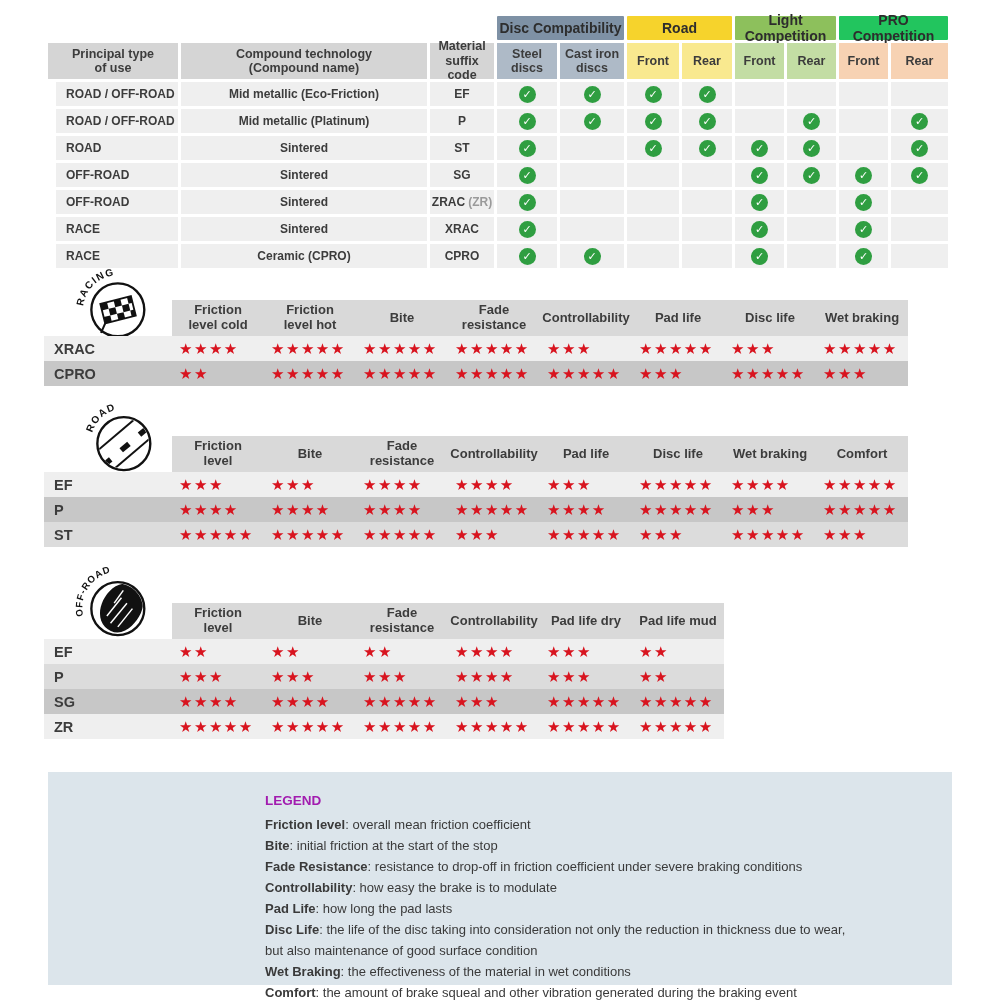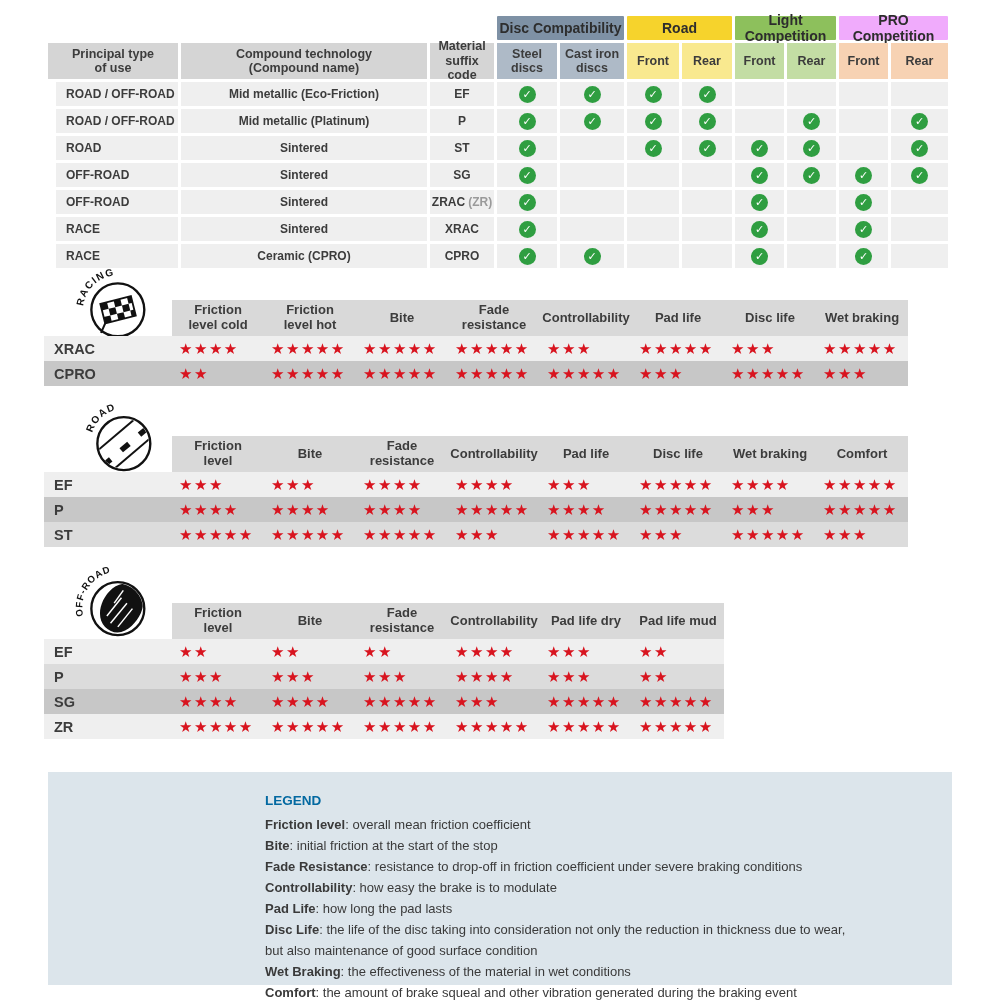--- a/index.html
+++ b/index.html
@@ -13,21 +13,21 @@
     display: grid;
     grid-template-columns: 130px 246px 64px 60px 64px 52px 50px 49px 49px 49px 57px;
     grid-template-rows: 24px 36px repeat(7, 24px);
     gap: 3px;
   }
   .compat > div { display: flex; align-items: center; justify-content: center; text-align: center; }
   .grp { font-size: 14px; font-weight: 700; color: #2d2d2d; border-radius: 1px; }
   .g-disc { background: #7e91a5; }
   .g-road { background: #f6d32c; }
   .g-light { background: #8dc05c; }
-  .g-pro  { background: #f0abfc; }
+  .g-pro  { background: #22c55e; }
   .colh { font-size: 12.5px; font-weight: 700; color: #3c3c3c; white-space: pre-line; line-height: 1.15; background: #d5d5d5; }
   .s-disc { background: #aebac7; }
   .s-road { background: #f9e98f; }
   .s-light { background: #c3dda4; }
   .s-pro  { background: #f7d2b3; }
   .cell { background: #efefef; font-size: 12px; font-weight: 700; color: #3c3c3c; }
   .cell.use { justify-content: flex-start; padding-left: 10px; margin-left: 8px; }
   .muted { color: #9a9a9a; font-weight: 700; margin-left: 3px; }
   .check { width: 17px; height: 17px; border-radius: 50%; background: #2f9e41;
     color: #fff; font-size: 11px; font-weight: 700; display: flex; align-items: center; justify-content: center; }
@@ -47,21 +47,21 @@
   
   .sec-icon { position: absolute; width: 84px; height: 84px; }
   .icon-racing { left: 74px; top: 266px; }
   .icon-road { left: 80px; top: 398px; }
   .icon-offroad { left: 74px; top: 563px; }
 
   
   .legend { position: absolute; left: 48px; top: 772px; width: 904px; height: 213px;
     background: #dce5eb; }
   .legend-inner { position: absolute; left: 217px; top: 21px; width: 700px; }
-  .legend-title { color: #0369a1; font-weight: 700; font-size: 13.5px; margin-bottom: 6px; }
+  .legend-title { color: #a21caf; font-weight: 700; font-size: 13.5px; margin-bottom: 6px; }
   .legend-line { font-size: 13px; color: #3a3a3a; line-height: 21px; }
   .legend-line .term { font-weight: 700; }
 </style>
 </head>
 <body>
 
 <div class="compat">
     <div class="grp g-disc" style="grid-area: 1 / 4 / auto / span 2;">Disc Compatibility</div>
     <div class="grp g-road" style="grid-area: 1 / 6 / auto / span 2;">Road</div>
     <div class="grp g-light" style="grid-area: 1 / 8 / auto / span 2;">Light Competition</div>

